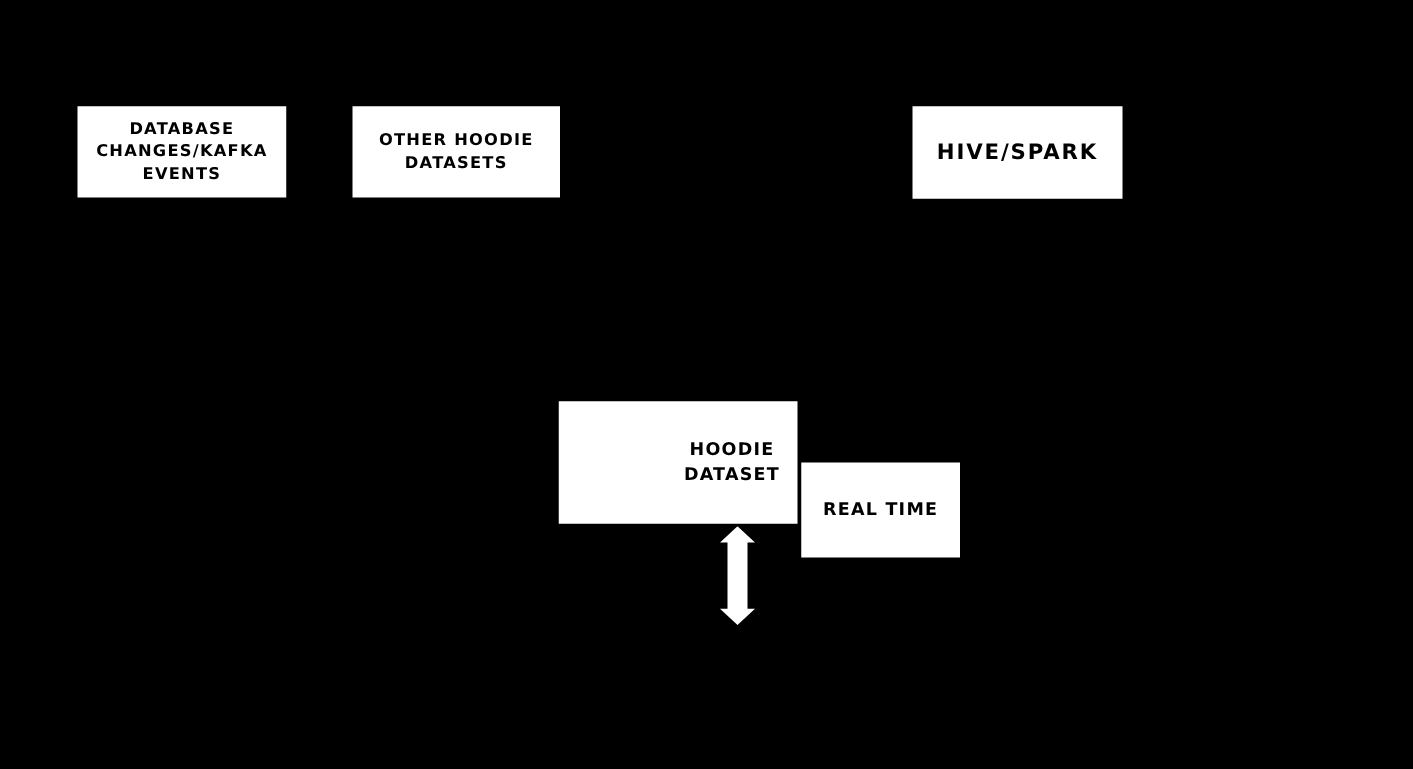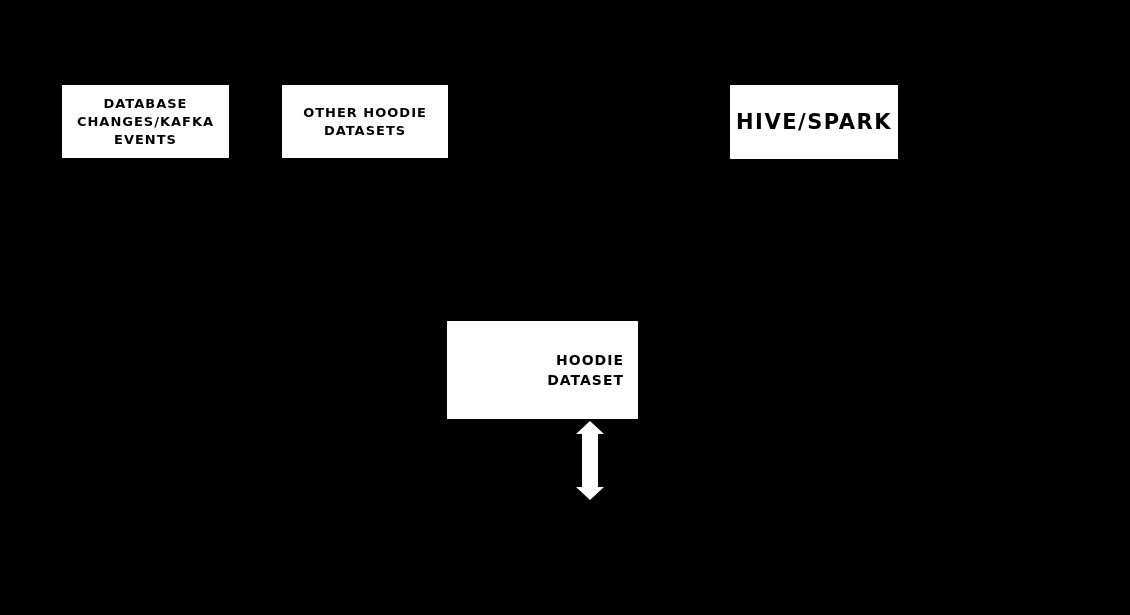--- a/index.html
+++ b/index.html
@@ -31,30 +31,30 @@
   .node-database-changes {
     left: 62px; top: 85px; width: 167px; height: 73px;
     font-size: 13px; line-height: 18px; letter-spacing: 1px;
   }
   .node-other-hoodie {
     left: 282px; top: 85px; width: 166px; height: 73px;
     font-size: 13px; line-height: 18px; letter-spacing: 1px;
   }
   .node-hive-spark {
     left: 730px; top: 85px; width: 168px; height: 74px;
-    font-size: 21px; letter-spacing: 1.5px;
+    font-size: 17px; letter-spacing: 1.5px;
   }
   .node-presto-spark {
     left: 920px; top: 84px; width: 169px; height: 75px;
     font-size: 17px; letter-spacing: 1.5px;
   }
   .node-hoodie-dataset {
     left: 447px; top: 321px; width: 191px; height: 98px;
     font-size: 14px; line-height: 20px; letter-spacing: 1px;
-    justify-content: flex-end; text-align: right; padding-right: 14px;
+    justify-content: flex-end; padding-right: 14px;
   }
   .node-read-optimized {
     left: 641px; top: 290px; width: 127px; height: 78px;
     font-size: 14px; line-height: 19px; letter-spacing: 1px;
   }
   .node-real-time {
     left: 641px; top: 370px; width: 127px; height: 76px;
     font-size: 14px; letter-spacing: 1px;
   }
   .node-hdfs {
@@ -80,19 +80,20 @@
   <div class="node node-other-hoodie">OTHER HOODIE
 DATASETS</div>
 
   <div class="node node-hive-spark">HIVE/SPARK</div>
 
 
   <div class="node node-hoodie-dataset">HOODIE
 DATASET</div>
 
 
+  <div class="node node-real-time">REAL TIME</div>
 
   <svg class="arrow-vertical" viewBox="0 0 28 79" xmlns="http://www.w3.org/2000/svg" aria-hidden="true">
     <polygon points="14,0 28,13 22,13 22,66 28,66 14,79 0,66 6,66 6,13 0,13" fill="#ffffff"></polygon>
   </svg>
 
 
 </div>
 
 </body></html>

